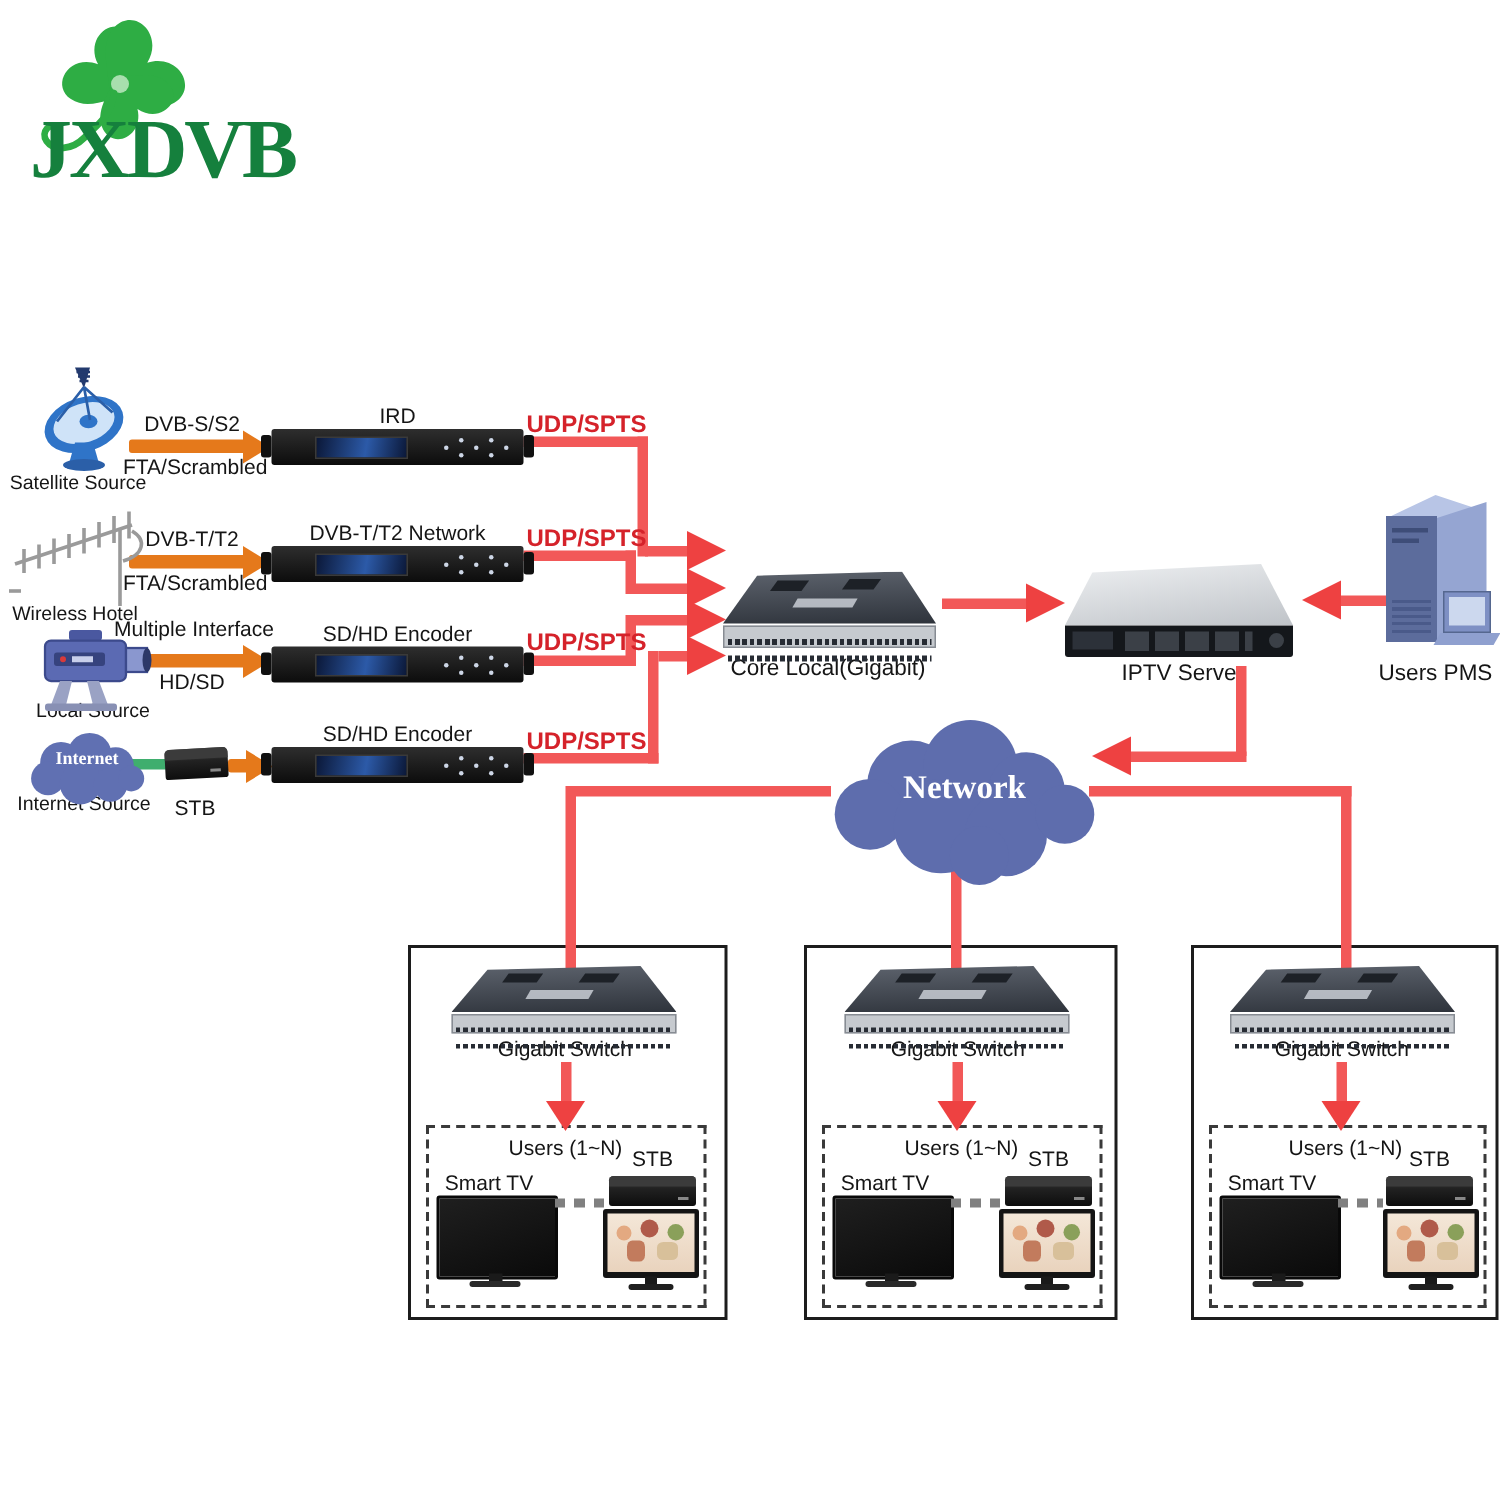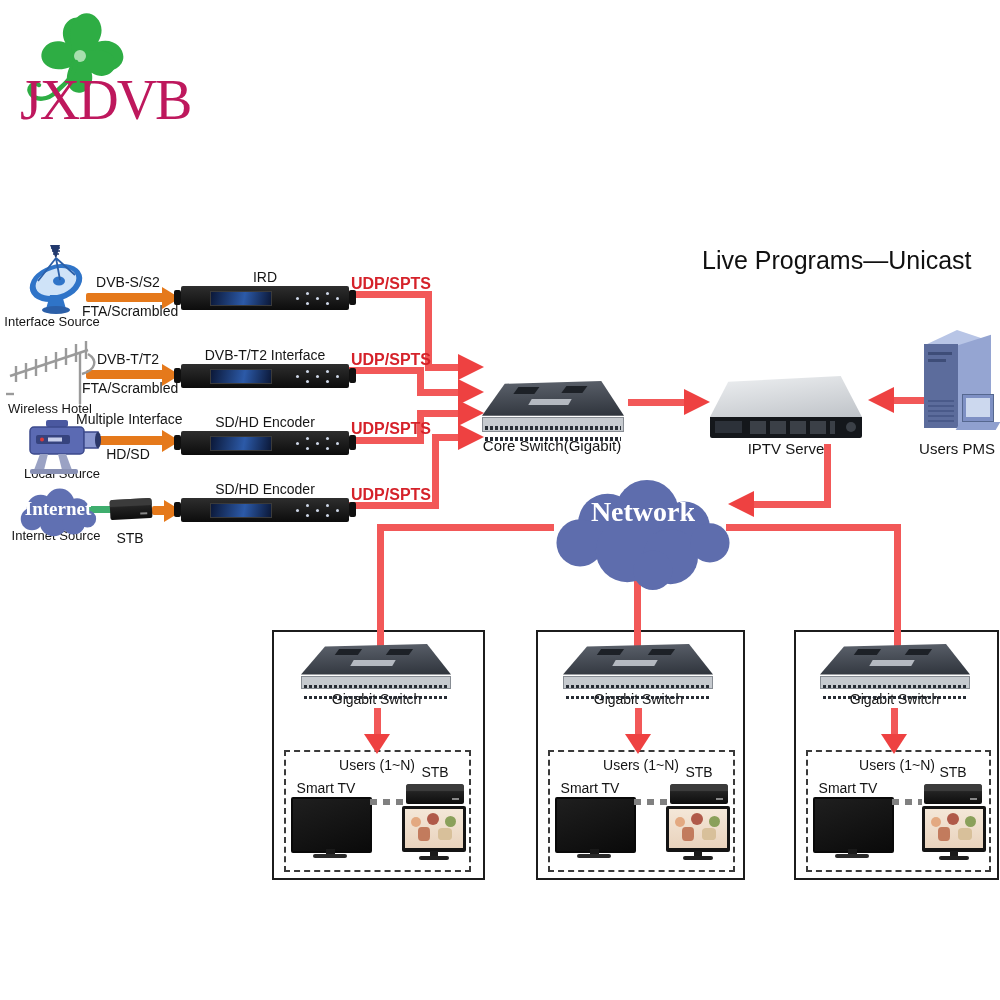--- a/index.html
+++ b/index.html
@@ -46,21 +46,21 @@
   .ptv .base{position:absolute;bottom:2px;left:26%;width:48%;height:4px;background:#1f1f1f;border-radius:2px;}
   .cloudtxt{position:absolute;color:#ffffff;font-family:"Liberation Serif",serif;font-weight:bold;text-align:center;z-index:3;white-space:nowrap;}
   .pmsfront{position:absolute;background:#5c6c9c;z-index:2;}
   .pmsside{position:absolute;background:#95a5d2;transform:skewY(-18deg);z-index:2;}
   .pmstop{position:absolute;background:#b8c5e6;clip-path:polygon(0 60%,50% 0,100% 42%,52% 100%);z-index:2;}
   .pmsvents{position:absolute;background:repeating-linear-gradient(#4a5a8a 0 2px,transparent 2px 5px);z-index:3;}
   .pmslot{position:absolute;background:#3e4d78;z-index:3;}
   .monbody{position:absolute;background:#7e90c4;border:1px solid #55678f;z-index:3;}
   .monscr{position:absolute;inset:3px 3px 4px 3px;background:#ccd8ee;}
   .monbase{position:absolute;background:#8fa0cf;transform:skewX(-30deg);z-index:3;}
-  .logo-text{position:absolute;font-family:"Liberation Serif",serif;font-weight:normal;color:#be185d;font-size:56px;letter-spacing:-2px;z-index:2;}
+  .logo-text{position:absolute;font-family:"Liberation Serif",serif;font-weight:bold;color:#15803d;font-size:56px;letter-spacing:-2px;z-index:2;}
   .title{position:absolute;font-size:25px;color:#101010;white-space:nowrap;}
   svg{position:absolute;z-index:2;}
 </style>
 </head>
 <body>
 
 <div id="canvas">
 
   <svg style="left:18px;top:6px" width="120" height="100" viewBox="0 0 120 100">
     <g fill="#2ead44">
@@ -68,33 +68,32 @@
         <path transform="rotate(-48) translate(0,-26) scale(1.05)" d="M0,6 C-7,-12 -30,-8 -28,8 C-26,22 -10,26 0,34 C10,26 26,22 28,8 C30,-8 7,-12 0,6 Z"></path>
         <path transform="rotate(52) translate(0,-30) scale(1.15)" d="M0,6 C-7,-12 -30,-8 -28,8 C-26,22 -10,26 0,34 C10,26 26,22 28,8 C30,-8 7,-12 0,6 Z"></path>
         <path transform="rotate(145) translate(0,-26) scale(0.95)" d="M0,6 C-7,-12 -30,-8 -28,8 C-26,22 -10,26 0,34 C10,26 26,22 28,8 C30,-8 7,-12 0,6 Z"></path>
       </g>
       <circle cx="62" cy="50" r="6" fill="#a8dfae"></circle>
       <path d="M58,56 C56,72 46,78 38,86 C30,94 18,95 13,88 C9,82 15,75 21,79" stroke="#2ead44" stroke-width="4.5" fill="none" stroke-linecap="round"></path>
     </g>
   </svg>
   <div class="logo-text" style="left:20px;top:68px">JXDVB</div>
 
-  <div class="title" style="left:702px;top:246px">Live Programs—Unicast</div>
 
   <svg style="left:20px;top:243px" width="72" height="74" viewBox="0 0 72 74">
     <path d="M30,2 L40,2 L36,16 Z" fill="#233a6e"></path>
     <path d="M31,5 h9 M32,8 h8 M33,11 h6" stroke="#233a6e" stroke-width="1.6"></path>
     <ellipse cx="36" cy="40" rx="27" ry="18" transform="rotate(-18 36 40)" fill="#2f74c8"></ellipse>
     <ellipse cx="36" cy="39" rx="21" ry="13" transform="rotate(-18 36 39)" fill="#cfe3f8"></ellipse>
     <ellipse cx="39" cy="38" rx="6" ry="4.5" fill="#2f74c8"></ellipse>
     <path d="M36,15 L18,38 M36,15 L40,37 M36,15 L55,32" stroke="#2b5fa8" stroke-width="1.8" fill="none"></path>
     <path d="M30,52 L42,52 L46,66 L26,66 Z" fill="#2f74c8"></path>
     <ellipse cx="36" cy="67" rx="14" ry="4" fill="#2b5fa8"></ellipse>
   </svg>
-  <div class="c" style="left:0px;top:315px;width:104px;font-size:13px">Interface Source</div>
+  <div class="c" style="left:0px;top:315px;width:104px;font-size:13px">Satellite Source</div>
   <div class="c" style="left:84px;top:274px;width:88px">DVB-S/S2</div>
   <div class="oshaft" style="left:86px;top:293px;width:78px"></div>
   <div class="oar" style="left:162px;top:287px"></div>
   <div class="c" style="left:82px;top:303px;width:96px">FTA/Scrambled</div>
   <div class="c" style="left:181px;top:269px;width:168px">IRD</div>
   <div class="rack" style="left:181px;top:286px">
     <div class="ear" style="left:-7px"></div>
       <div class="ear" style="right:-7px"></div>
     <div class="scr"></div>
       <div class="dots"></div>
@@ -115,21 +114,21 @@
       <line x1="76" y1="16" x2="76" y2="68"></line>
       <path d="M84,18 C94,24 92,34 78,38"></path>
       <line x1="2" y1="58" x2="10" y2="58"></line>
     </g>
   </svg>
   <div class="c" style="left:0px;top:402px;width:100px;font-size:13px">Wireless Hotel</div>
   <div class="c" style="left:84px;top:351px;width:88px">DVB-T/T2</div>
   <div class="oshaft" style="left:86px;top:370px;width:78px"></div>
   <div class="oar" style="left:162px;top:364px"></div>
   <div class="c" style="left:82px;top:380px;width:96px">FTA/Scrambled</div>
-  <div class="c" style="left:181px;top:347px;width:168px">DVB-T/T2 Interface</div>
+  <div class="c" style="left:181px;top:347px;width:168px">DVB-T/T2 Network</div>
   <div class="rack" style="left:181px;top:364px">
     <div class="ear" style="left:-7px"></div>
       <div class="ear" style="right:-7px"></div>
     <div class="scr"></div>
       <div class="dots"></div>
   </div>
   <div class="udp" style="left:351px;top:351px">UDP/SPTS</div>
 
   <svg style="left:22px;top:418px" width="84" height="58" viewBox="0 0 84 58">
     <rect x="24" y="2" width="22" height="7" rx="2" fill="#4a58a0"></rect>
@@ -161,21 +160,21 @@
     <g fill="#6070b2">
       <circle cx="30" cy="26" r="16"></circle>
         <circle cx="52" cy="20" r="17"></circle>
         <circle cx="72" cy="28" r="14"></circle>
       <circle cx="20" cy="38" r="13"></circle>
         <circle cx="45" cy="42" r="16"></circle>
         <circle cx="68" cy="43" r="13"></circle>
         <circle cx="84" cy="38" r="10"></circle>
     </g>
   </svg>
-  <div class="cloudtxt" style="left:16px;top:498px;width:84px;font-size:19px">Internet</div>
+  <div class="cloudtxt" style="left:16px;top:498px;width:84px;font-size:12px">Internet</div>
   <div class="c" style="left:2px;top:529px;width:108px;font-size:13px">Internet Source</div>
   <div class="seg" style="left:84px;top:506px;width:28px;height:7px;background:#3fae6e"></div>
   <div class="stb" style="left:110px;top:499px;width:42px;height:20px;transform:rotate(-3deg)"></div>
   <div class="c" style="left:106px;top:530px;width:48px">STB</div>
   <div class="oshaft" style="left:152px;top:506px;width:14px"></div>
   <div class="oar" style="left:164px;top:500px"></div>
   <div class="c" style="left:181px;top:481px;width:168px">SD/HD Encoder</div>
   <div class="rack" style="left:181px;top:498px">
     <div class="ear" style="left:-7px"></div>
       <div class="ear" style="right:-7px"></div>
@@ -204,21 +203,21 @@
   <div class="gsw" style="left:482px;top:381px;width:142px;height:51px">
     <div class="top"></div>
       <div class="vent1"></div>
       <div class="vent2"></div>
       <div class="sticker"></div>
     <div class="front">
         <div class="ports"></div>
         <div class="ports"></div>
       </div>
   </div>
-  <div class="c" style="left:462px;top:437px;width:180px;font-size:15px">Core Switch(Gigabit)</div>
+  <div class="c" style="left:462px;top:437px;width:180px;font-size:15px">Core Local(Gigabit)</div>
 
   <div class="seg" style="left:628px;top:399px;width:58px;height:7px"></div>
   <div class="ar" style="left:684px;top:389px"></div>
 
   <div class="server" style="left:710px;top:376px;width:152px;height:62px">
     <div class="top"></div>
     <div class="front">
         <div class="panel"></div>
         <div class="drives"></div>
         <div class="fan"></div>
@@ -252,21 +251,21 @@
       <circle cx="32" cy="24" r="15"></circle>
         <circle cx="52" cy="18" r="16"></circle>
         <circle cx="71" cy="26" r="13"></circle>
       <circle cx="18" cy="34" r="12"></circle>
         <circle cx="42" cy="38" r="16"></circle>
         <circle cx="64" cy="41" r="14"></circle>
       <circle cx="84" cy="34" r="10"></circle>
         <circle cx="55" cy="48" r="10"></circle>
     </g>
   </svg>
-  <div class="cloudtxt" style="left:573px;top:496px;width:140px;font-size:28px">Network</div>
+  <div class="cloudtxt" style="left:573px;top:512px;width:140px;font-size:22px">Network</div>
 
   <div class="seg" style="left:382px;top:524px;width:172px;height:7px"></div>
   <div class="seg" style="left:377px;top:524px;width:7px;height:130px"></div>
   <div class="seg" style="left:634px;top:578px;width:7px;height:76px"></div>
   <div class="seg" style="left:726px;top:524px;width:175px;height:7px"></div>
   <div class="seg" style="left:894px;top:524px;width:7px;height:130px"></div>
 
   <div class="box" style="left:272px;top:630px;width:209px;height:246px"></div>
   <div class="gsw" style="left:301px;top:644px;width:150px;height:45px">
     <div class="top"></div>

